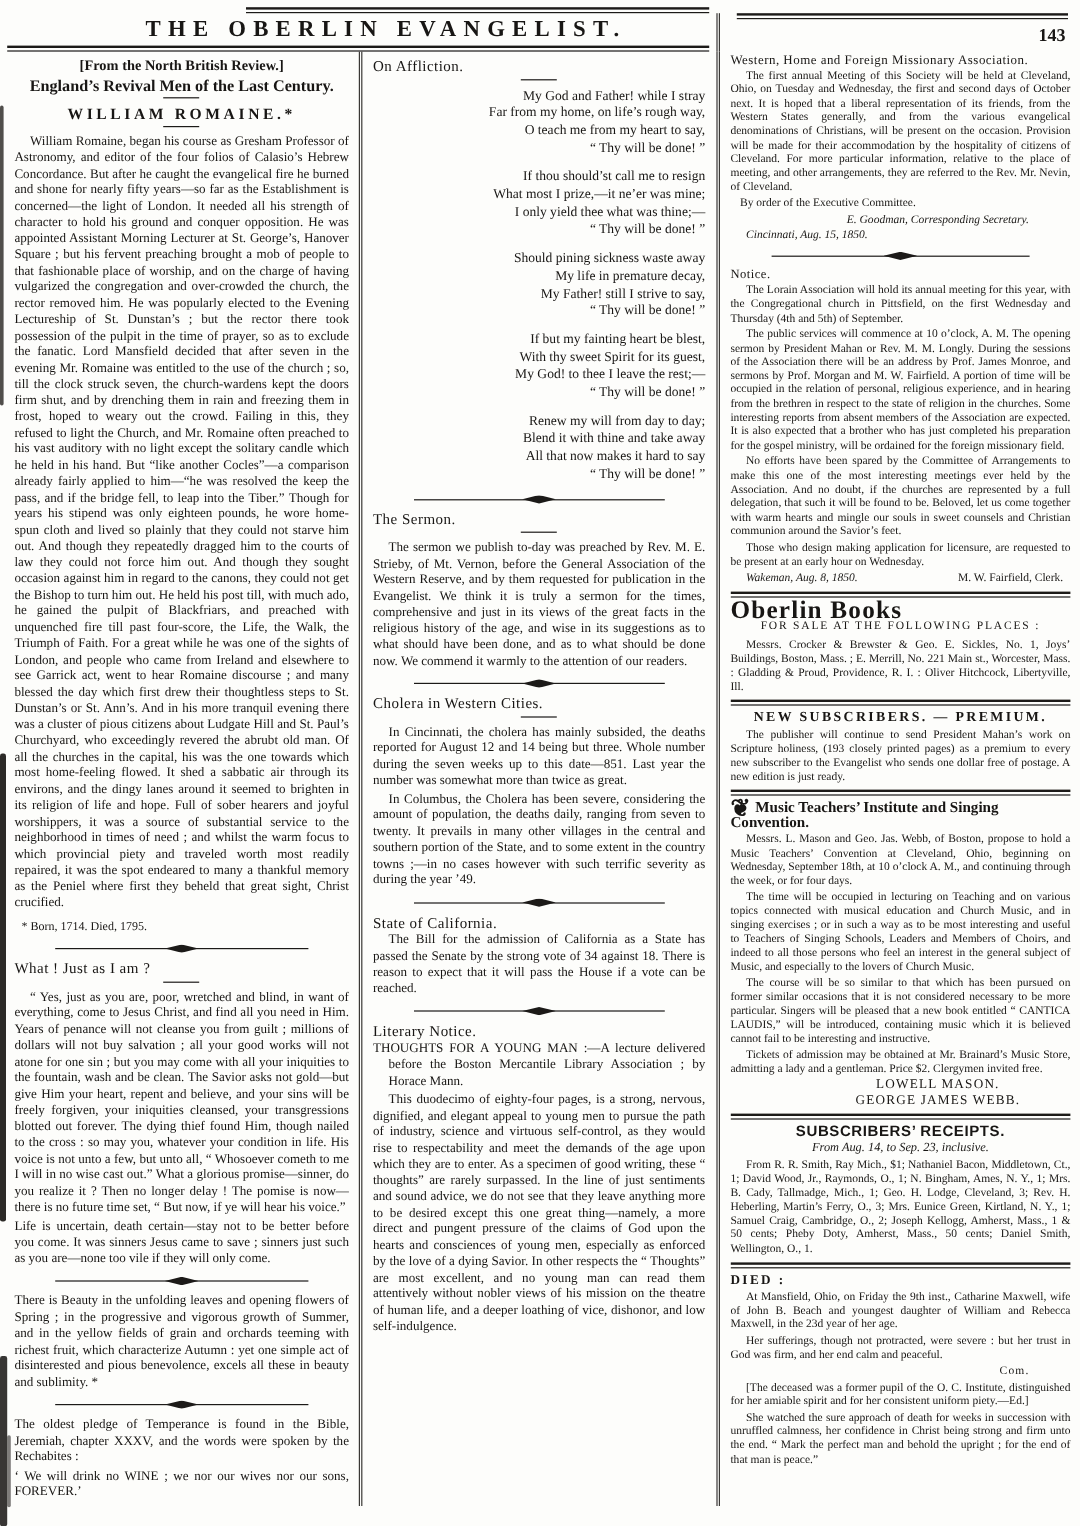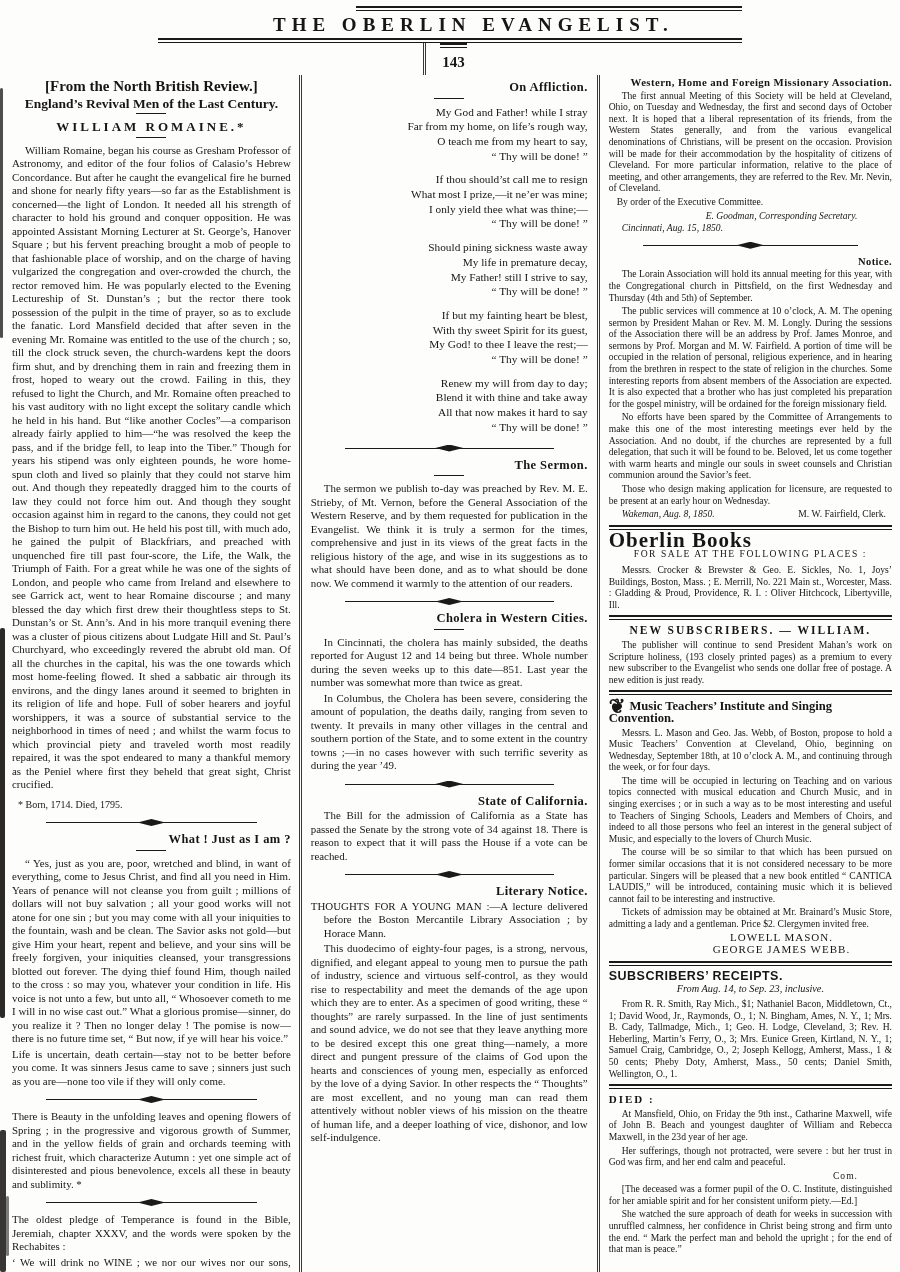--- a/index.html
+++ b/index.html
@@ -7,43 +7,43 @@
     position:relative;
     width:900px;height:1272px;
     margin:0 auto;
     background:#fdfdfb;
     color:#181614;
     font-family:"Liberation Serif", serif;
     overflow:hidden;
     box-sizing:border-box;
   }
   
-  .masthead-row{display:flex;align-items:center;padding-top:6px;flex-direction:column;}
+  .masthead-row{display:flex;align-items:flex-end;padding-top:6px;}
   .mh-left{width:66.3%;box-sizing:border-box;padding:0 6px;}
   .mh-right{flex:1;box-sizing:border-box;padding:0 10px 0 14px;border-left:3px double #3a3835;}
   .rule-dbl{border-top:2px solid #1c1a18;border-bottom:1px solid #1c1a18;height:2px;}
   .rule-dbl.short{margin-left:34%;}
   .mh-title{
     text-align:center;font-weight:bold;font-size:19px;letter-spacing:6px;
     margin:3px 0 2px;padding-left:8%;
     white-space:nowrap;
   }
   .page-num{text-align:right;font-size:15px;font-weight:bold;margin:6px 2px 4px;}
   
   .columns{display:flex;align-items:stretch;height:1212px;}
   .col{box-sizing:border-box;overflow:hidden;}
   .col1{width:33.2%;padding:4px 8px 0 12px;font-size:10.9px;line-height:13.5px;}
   .col2{width:33.1%;padding:2px 9px 0 9px;font-size:10.9px;line-height:13.5px;border-left:3px double #3a3835;}
   .col3{flex:1;padding:2px 8px 0 9px;font-size:9.6px;line-height:11.6px;border-left:3px double #3a3835;}
   .p{text-align:justify;text-indent:13px;margin:0 0 2px;}
   .p.noind{text-indent:0;}
   .p.hang{text-indent:-13px;padding-left:13px;}
-  .attribution{text-align:center;font-weight:bold;font-size:15px;margin:1px 0 3px;}
+  .attribution{text-align:center;font-weight:bold;font-size:12px;margin:1px 0 3px;}
   .head-lg{text-align:center;font-weight:bold;font-size:13.5px;margin:2px 0 1px;}
-  .head-md{text-align:right;font-weight:bold;font-size:12.5px;margin:4px 0 1px;letter-spacing:.4px;}
+  .head-md{text-align:left;font-weight:normal;font-size:12.5px;margin:4px 0 1px;letter-spacing:.4px;}
   .head-caps{text-align:center;font-weight:600;font-size:13px;letter-spacing:3px;margin:3px 0 1px;}
   .subrule{width:30px;border-top:1.4px solid #1c1a18;margin:3px auto 6px;}
   .divider{position:relative;height:9px;margin:7px 34px 6px;}
   .divider::before{content:"";position:absolute;left:0;right:0;top:4px;height:1px;background:#1c1a18;}
   .divider::after{content:"";position:absolute;left:50%;top:1px;width:28px;height:7px;margin-left:-14px;background:#1c1a18;
     clip-path:polygon(0 50%,50% 0,100% 50%,50% 100%);}
   .footnote{font-size:10px;margin:6px 0 2px;text-indent:6px;}
   
   .poem{margin:2px 0 0 26px;font-size:11.3px;line-height:14.7px;}
   .stanza{margin-bottom:9px;text-align:right;}
@@ -54,21 +54,21 @@
   .sig-ital{font-style:italic;}
   .date-line{font-style:italic;text-indent:13px;margin:0 0 2px;}
   .flexline{display:flex;justify-content:space-between;margin:0 0 2px;}
   .flexline .dl{font-style:italic;text-indent:13px;}
   .flexline .clerk{padding-right:6px;}
   .books-title{text-align:left;font-weight:bold;font-size:21px;margin:5px 0 2px;letter-spacing:1px;}
   .books-sub{text-align:center;font-size:9.6px;letter-spacing:1.5px;margin:0 0 4px;}
   .premium-head{text-align:center;font-weight:bold;font-size:11.5px;letter-spacing:2px;margin:4px 0 2px;}
   .music-head{font-weight:bold;font-size:12.6px;margin:4px 0 2px;text-align:left;}
   .ornament{font-size:20px;line-height:12px;vertical-align:-3px;margin-right:4px;}
-  .receipts-head{text-align:left;font-weight:bold;font-family:"Liberation Sans",sans-serif;font-size:12.5px;margin:4px 0 1px;letter-spacing:.5px;}
+  .receipts-head{text-align:center;font-weight:bold;font-family:"Liberation Sans",sans-serif;font-size:12.5px;margin:4px 0 1px;letter-spacing:.5px;}
   .receipts-sub{text-align:center;font-style:italic;font-size:10.3px;margin:0 0 3px;}
   .died-head{text-align:left;font-weight:bold;font-size:11px;letter-spacing:2px;margin:4px 0 2px;}
   .com-line{text-align:right;padding-right:34px;margin:0 0 2px;letter-spacing:1px;}
   .hr-dbl{border-top:2px solid #1c1a18;border-bottom:1px solid #1c1a18;height:2px;margin:5px 0;}
   
   .artifact{position:absolute;background:#151310;border-radius:2px;}
   .a1{left:0;top:88px;width:3px;height:250px;opacity:.75;}
   .a2{left:0;top:628px;width:5px;height:390px;opacity:.9;}
   .a3{left:0;top:1130px;width:6px;height:142px;opacity:.85;}
   .a4{left:6px;top:1196px;width:3px;height:60px;opacity:.55;}
@@ -183,21 +183,21 @@
       <p class="p">Those who design making application for licensure, are requested to be present at an early hour on Wednesday.</p>
       <div class="flexline">
         <span class="dl">Wakeman, Aug. 8, 1850.</span>
         <span class="clerk">M. W. Fairfield, Clerk.</span>
       </div>
       <div class="hr-dbl"></div>
       <div class="books-title">Oberlin Books</div>
       <div class="books-sub">FOR SALE AT THE FOLLOWING PLACES :</div>
       <p class="p">Messrs. Crocker &amp; Brewster &amp; Geo. E. Sickles, No. 1, Joys’ Buildings, Boston, Mass. ; E. Merrill, No. 221 Main st., Worcester, Mass. : Gladding &amp; Proud, Providence, R. I. : Oliver Hitchcock, Libertyville, Ill.</p>
       <div class="hr-dbl"></div>
-      <div class="premium-head">NEW  SUBSCRIBERS. — WILLIAM.</div>
+      <div class="premium-head">NEW  SUBSCRIBERS. — PREMIUM.</div>
       <p class="p">The publisher will continue to send President Mahan’s work on Scripture holiness, (193 closely printed pages) as a premium to every new subscriber to the Evangelist who sends one dollar free of postage.  A new edition is just ready.</p>
       <div class="hr-dbl"></div>
       <div class="music-head"><span class="ornament">❦</span><span>Music Teachers’ Institute and Singing Convention.</span></div>
       <p class="p">Messrs. L. Mason and Geo. Jas. Webb, of Boston, propose to hold a Music Teachers’ Convention at Cleveland, Ohio, beginning on Wednesday, September 18th, at 10 o’clock A. M., and continuing through the week, or for four days.</p>
       <p class="p">The time will be occupied in lecturing on Teaching and on various topics connected with musical education and Church Music, and in singing exercises ; or in such a way as to be most interesting and useful to Teachers of Singing Schools, Leaders and Members of Choirs, and indeed to all those persons who feel an interest in the general subject of Music, and especially to the lovers of Church Music.</p>
       <p class="p">The course will be so similar to that which has been pursued on former similar occasions that it is not considered necessary to be more particular.  Singers will be pleased that a new book entitled “ CANTICA  LAUDIS,” will be introduced, containing music which it is believed cannot fail to be interesting and instructive.</p>
       <p class="p">Tickets of admission may be obtained at Mr. Brainard’s Music Store, admitting a lady and a gentleman.   Price $2. Clergymen invited free.</p>
       <p class="sig-right" style="font-size:11px;letter-spacing:1px;">LOWELL MASON.</p>
       <p class="sig-right" style="font-size:11px;letter-spacing:1px;">GEORGE JAMES WEBB.</p>
       <div class="hr-dbl"></div>

